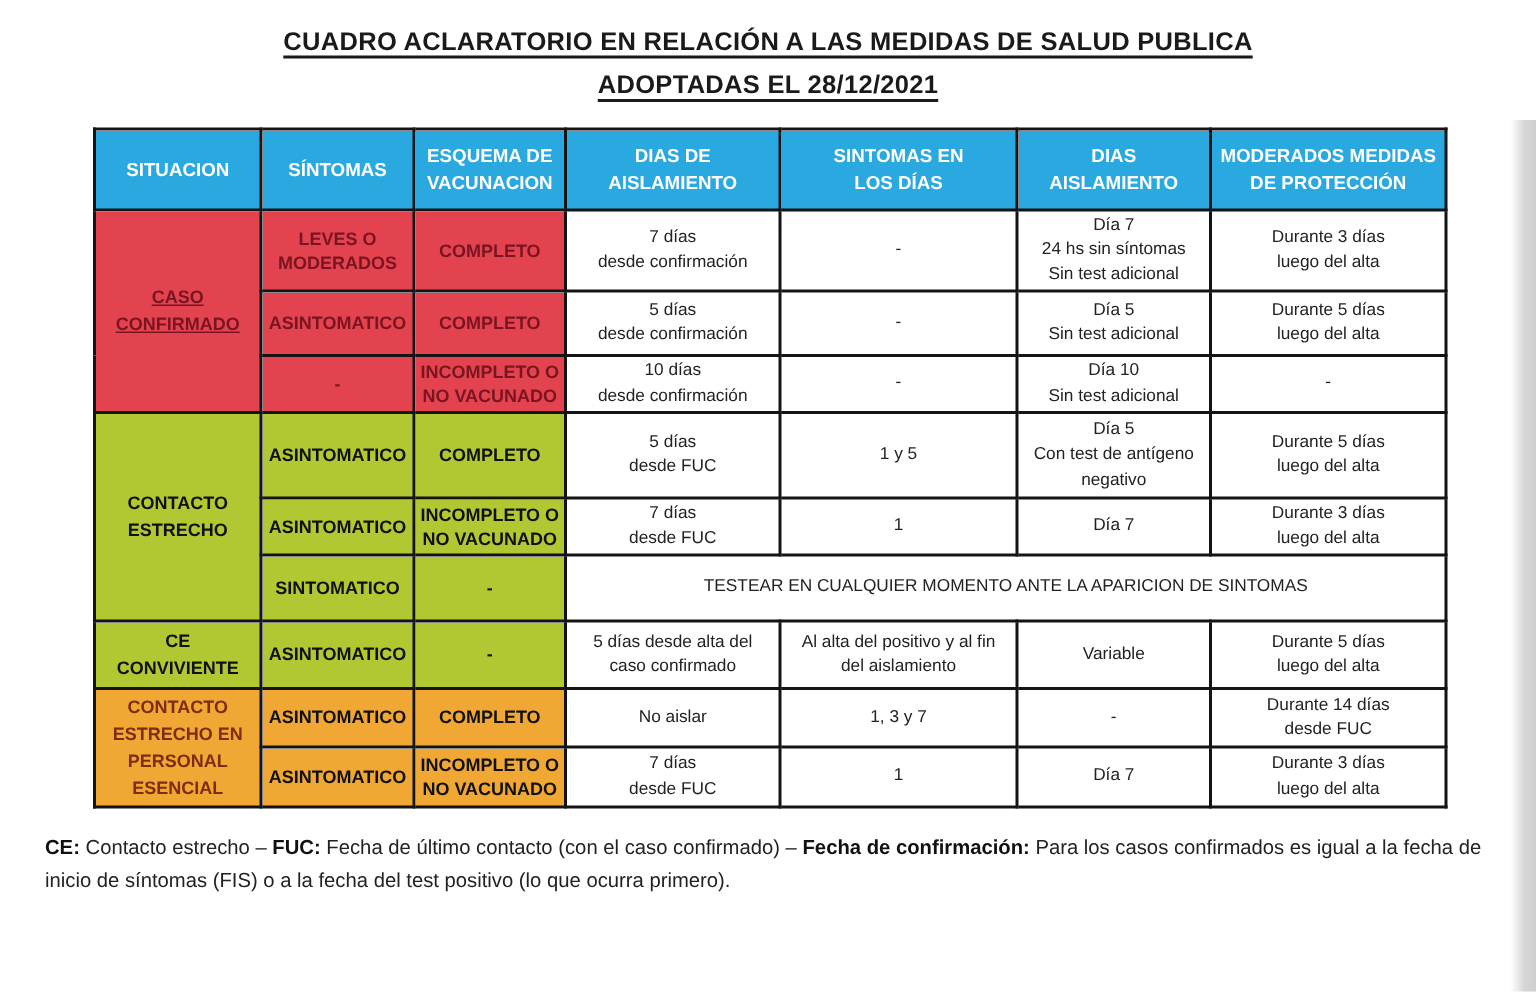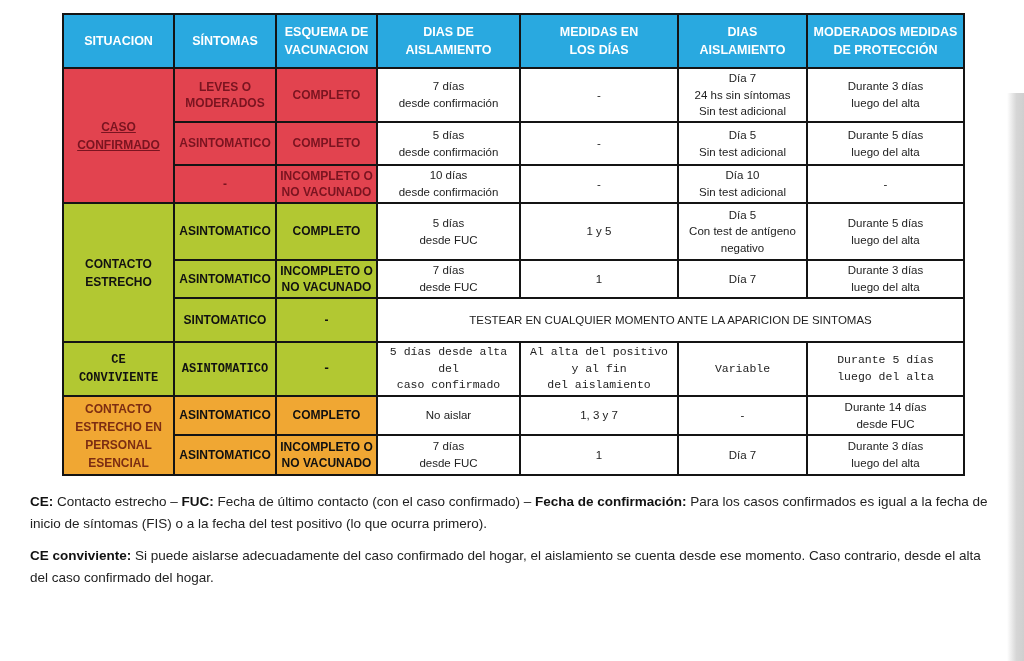--- a/index.html
+++ b/index.html
@@ -57,40 +57,44 @@
   }
   .footnotes b{color:#111;}
 </style>
 </head>
 <body>
 
 <div class="page">
 
   <div class="scan-edge"></div>
 
+  <div class="title-block">
+    <span class="title-line">CUADRO ACLARATORIO EN RELACIÓN A LAS MEDIDAS DE SALUD PUBLICA</span><br>
+    <span class="title-line">ADOPTADAS EL 28/12/2021</span>
+  </div>
 
   <table class="measures">
     <colgroup>
       <col style="width:111px">
         <col style="width:102px">
         <col style="width:101px">
       <col style="width:143px">
         <col style="width:158px">
         <col style="width:129px">
       <col style="width:157px">
     </colgroup>
     <thead>
       <tr>
         <th>SITUACION</th>
         <th>SÍNTOMAS</th>
         <th>ESQUEMA DE
 VACUNACION</th>
         <th>DIAS DE
 AISLAMIENTO</th>
-        <th>MEDIDAS EN
+        <th>SINTOMAS EN
 LOS DÍAS</th>
         <th>DIAS
 AISLAMIENTO</th>
         <th>MODERADOS MEDIDAS
 DE PROTECCIÓN</th>
       </tr>
     </thead>
     <tbody>
         <tr style="height: 54px;">
           <td rowspan="3" class="situ label-red">CASO
@@ -152,21 +156,21 @@
           <td class="data">1</td>
           <td class="data">Día 7</td>
           <td class="data">Durante 3 días
 luego del alta</td>
         </tr>
         <tr style="height: 44px;">
           <td class="cat cell-green">SINTOMATICO</td>
           <td class="cat cell-green">-</td>
           <td colspan="4" class="data">TESTEAR EN CUALQUIER MOMENTO ANTE LA APARICION DE SINTOMAS</td>
         </tr>
-        <tr style="height: 45px; font-family: Liberation Mono, monospace;">
+        <tr style="height: 45px;">
           <td rowspan="1" class="situ label-green">CE
 CONVIVIENTE</td>
           <td class="cat cell-green">ASINTOMATICO</td>
           <td class="cat cell-green">-</td>
           <td class="data">5 días desde alta del
 caso confirmado</td>
           <td class="data">Al alta del positivo y al fin
 del aislamiento</td>
           <td class="data">Variable</td>
           <td class="data">Durante 5 días
@@ -194,16 +198,15 @@
           <td class="data">1</td>
           <td class="data">Día 7</td>
           <td class="data">Durante 3 días
 luego del alta</td>
         </tr>
       </tbody>
   </table>
 
   <div class="footnotes">
       <p><b>CE:</b><span> Contacto estrecho – </span><b>FUC:</b><span> Fecha de último contacto (con el caso confirmado) – </span><b>Fecha de confirmación:</b><span> Para los casos confirmados es igual a la fecha de inicio de síntomas (FIS) o a la fecha del test positivo (lo que ocurra primero).</span></p>
-      <p><b>CE conviviente:</b><span> Si puede aislarse adecuadamente del caso confirmado del hogar, el aislamiento se cuenta desde ese momento. Caso contrario, desde el alta del caso confirmado del hogar.</span></p>
     </div>
 
 </div>
 
 </body></html>

